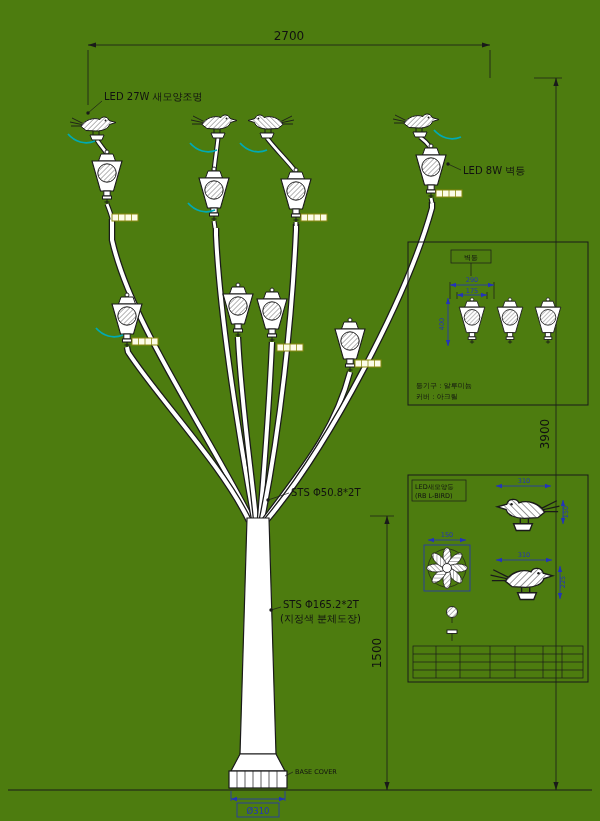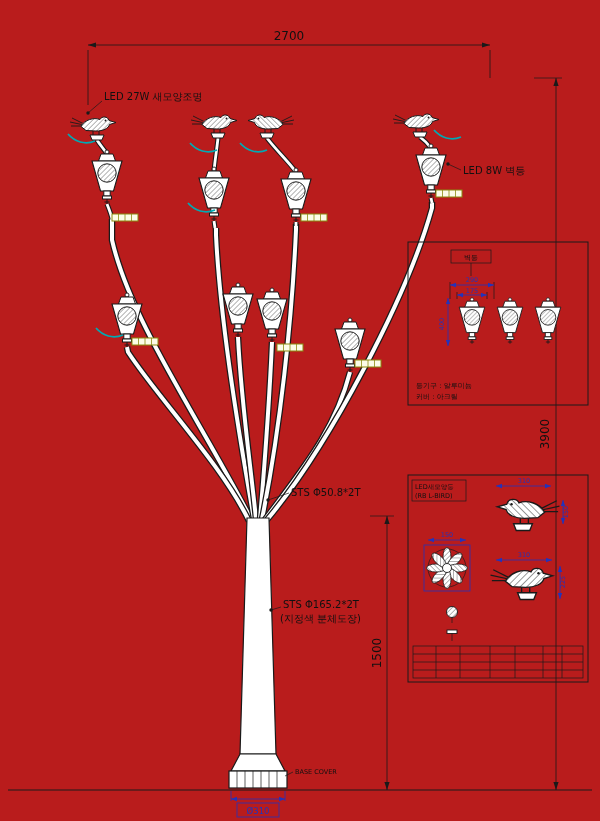--- a/index.html
+++ b/index.html
@@ -1,16 +1,16 @@
 <!DOCTYPE html>
 <html><head>
 <meta charset="utf-8">
 <style>
   html,body{margin:0;padding:0;background:#fff;}
-  .stage{width:600px;height:821px;position:relative;background:#b91c1c;overflow:hidden;
+  .stage{width:600px;height:821px;position:relative;background:#4d7c0f;overflow:hidden;
          font-family:"DejaVu Sans","Liberation Sans",sans-serif;}
   svg{display:block;}
   .ln   {stroke:#1a1a1a;stroke-width:1;fill:none;}
   .thin {stroke:#1a1a1a;stroke-width:.7;fill:none;}
   .fillw{fill:#ffffff;stroke:#1a1a1a;stroke-width:1.2;}
   .tube-o {stroke:#1a1a1a;stroke-width:6.5;fill:none;}
   .tube-i {stroke:#ffffff;stroke-width:4;fill:none;}
   .tube2-o{stroke:#1a1a1a;stroke-width:5;fill:none;}
   .tube2-i{stroke:#ffffff;stroke-width:2.8;fill:none;}
   .dim  {stroke:#1a1a1a;stroke-width:.8;fill:none;}

